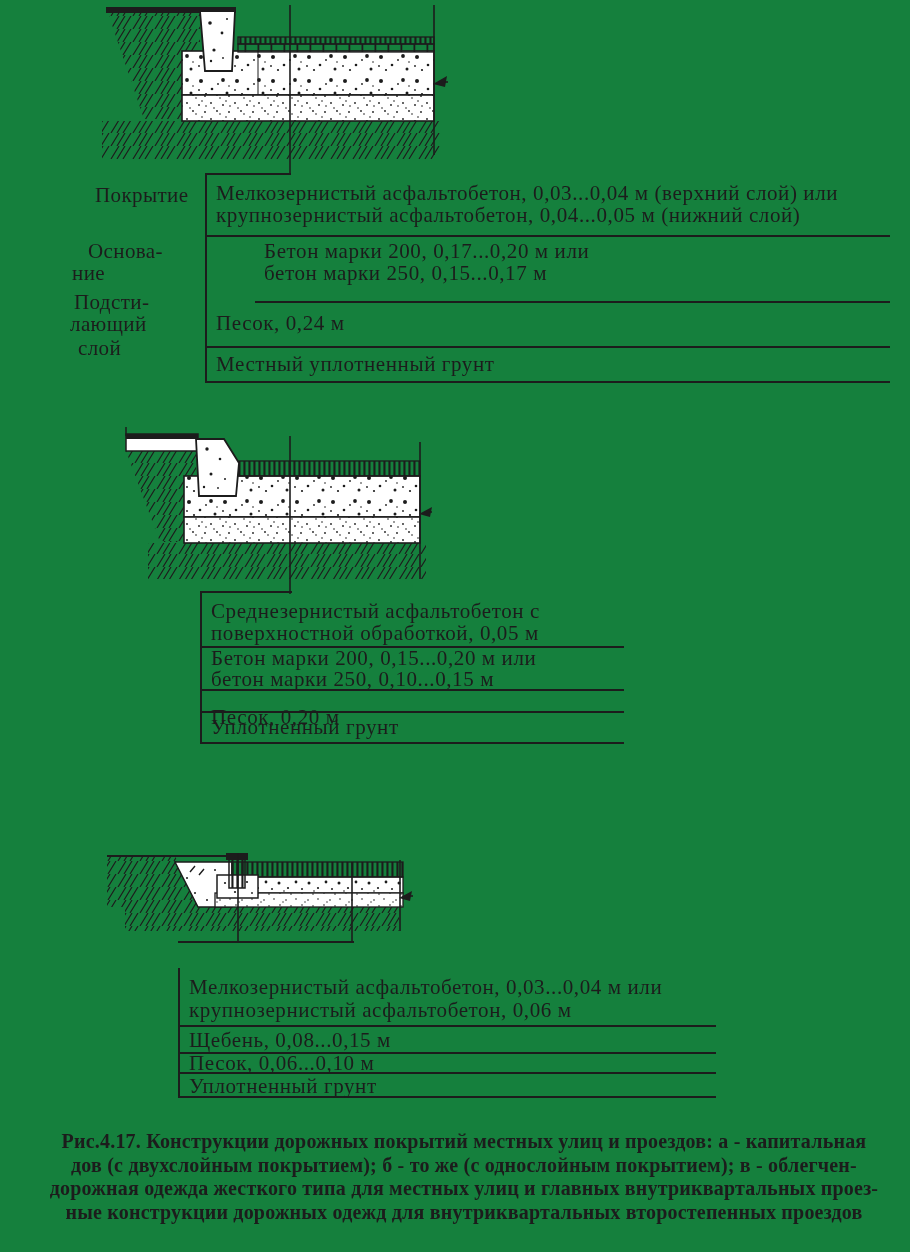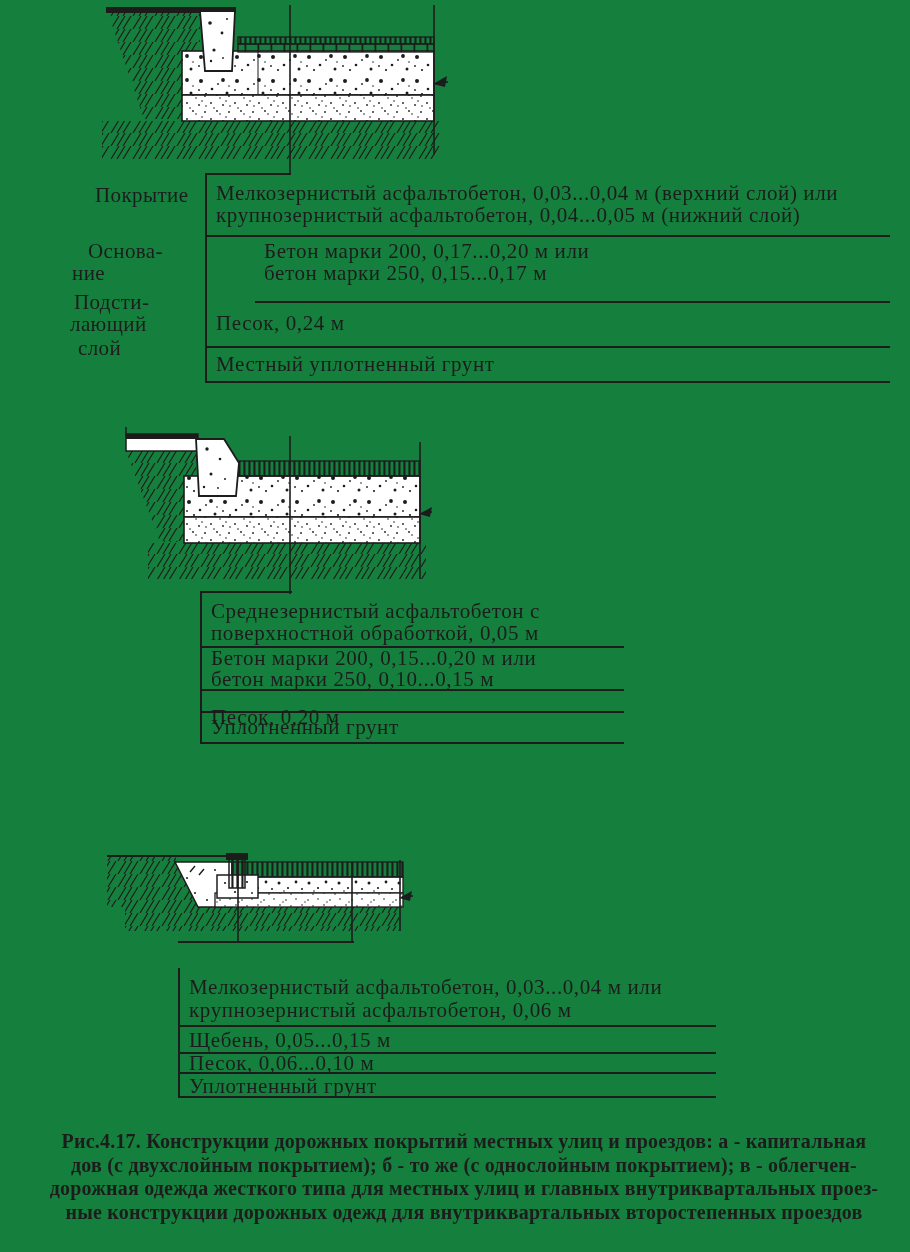--- a/index.html
+++ b/index.html
@@ -291,21 +291,21 @@
     </svg>
   </div>
 
   <div class="seg" style="left:178px;top:941px;width:176px;"></div>
   <div class="tbl" style="left:178px;top:943px;width:538px;margin-top:25px;">
     <div class="row" style="height:59px;padding-top:8px;line-height:23px;">
       <div>Мелкозернистый асфальтобетон, 0,03...0,04 м или</div>
       <div>крупнозернистый асфальтобетон, 0,06 м</div>
     </div>
     <div class="row" style="height:27px;padding-top:2px;line-height:22px;">
-      <div>Щебень, 0,05...0,15 м</div>
+      <div>Щебень, 0,08...0,15 м</div>
     </div>
     <div class="row" style="height:20px;line-height:19px;">
       <div>Песок, 0,06...0,10 м</div>
     </div>
     <div class="row" style="height:24px;padding-top:2px;line-height:21px;">
       <div>Уплотненный грунт</div>
     </div>
   </div>
 
   <div class="cap" style="top:1130px;">

